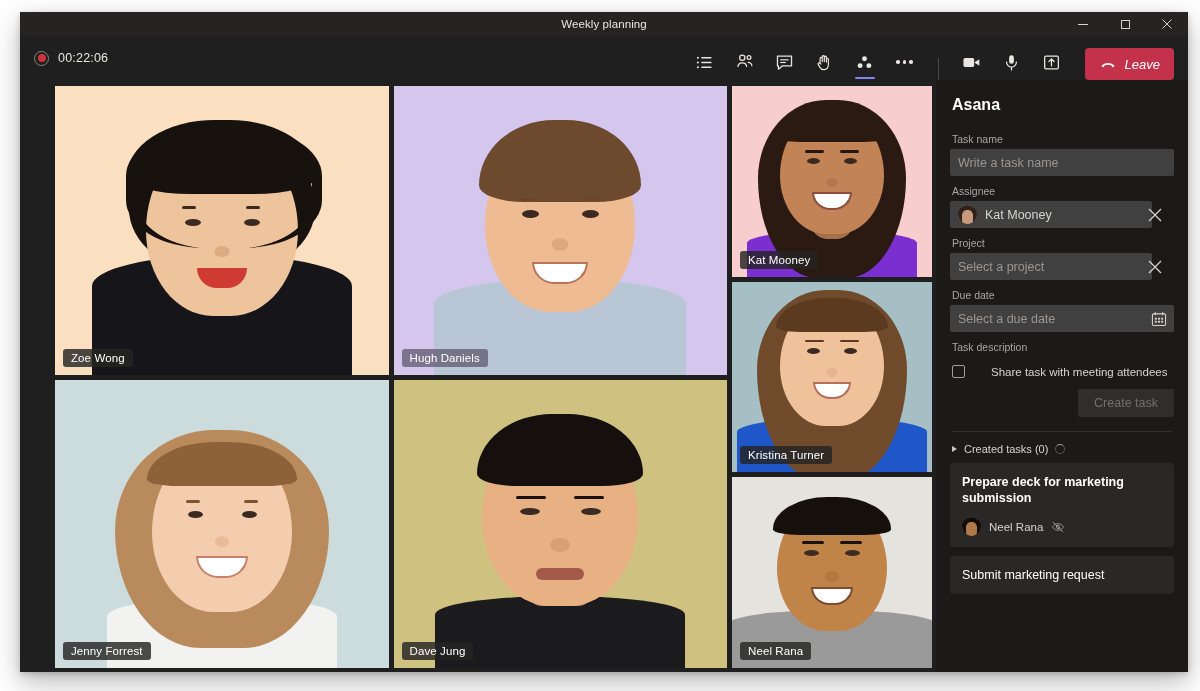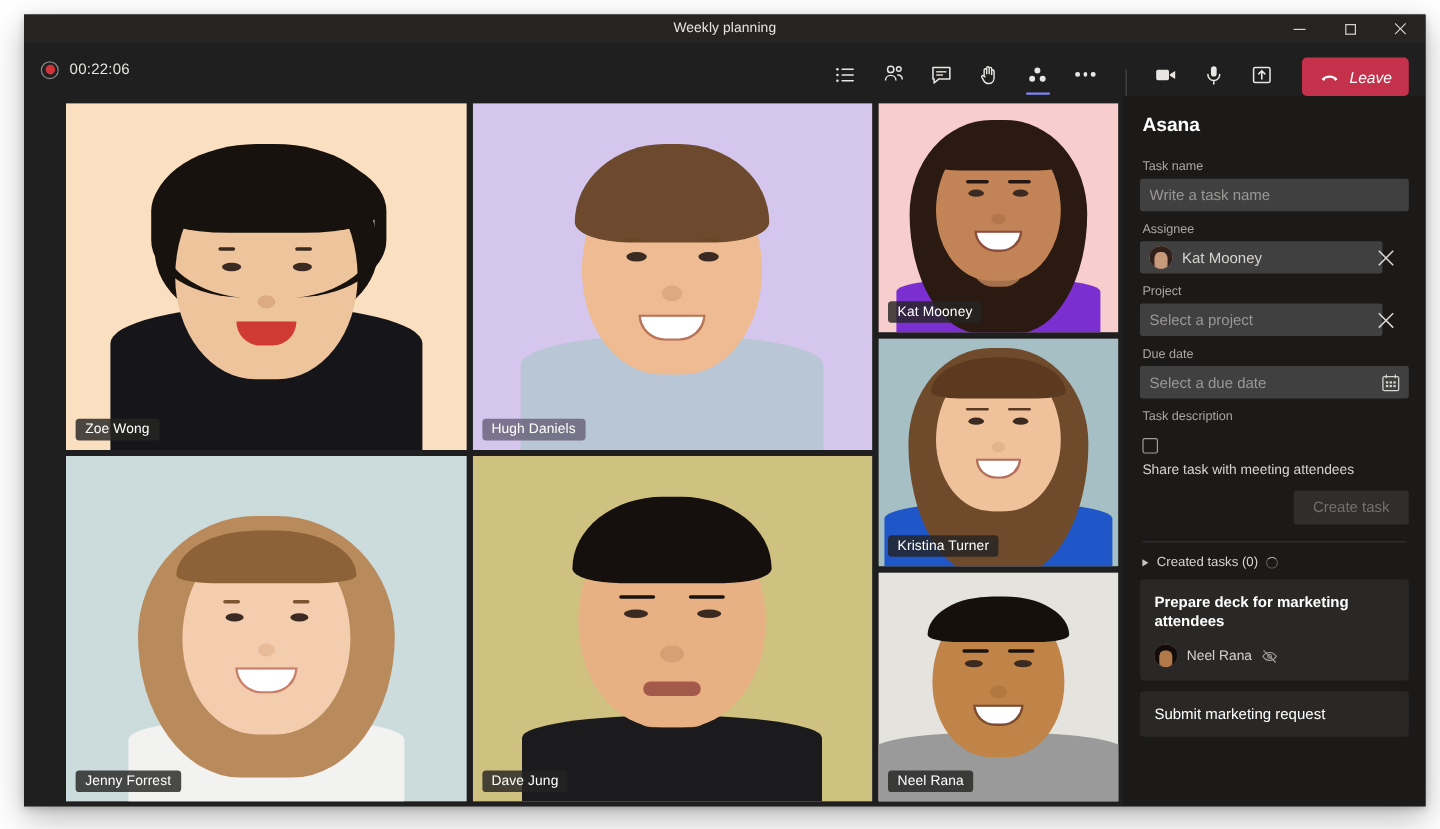--- a/index.html
+++ b/index.html
@@ -137,21 +137,21 @@
     overflow:hidden;position:relative;flex:0 0 19px;
     background:#b08b72;
   }
   .av-hair{position:absolute;left:0;right:0;top:0;height:9px;background:#30211a;border-radius:50% 50% 0 0;}
   .av-face{position:absolute;left:4px;right:4px;top:5px;bottom:0;background:#c89a7c;border-radius:40% 40% 45% 45%;}
   .av-side{position:absolute;top:3px;bottom:0;width:4px;background:#30211a;}
   .ta{
     background:#292827;border-radius:2px;height:64px;
     padding:7px 8px;font-size:12.5px;color:#9a9795;box-sizing:border-box;
   }
-  .cbrow{display:flex;gap:8px;margin:12px 0 0 2px;flex-direction:column;}
+  .cbrow{display:flex;align-items:center;gap:26px;margin:12px 0 0 2px;}
   .cb{width:13px;height:13px;border:1.3px solid #a19f9d;border-radius:2px;box-sizing:border-box;}
   .cbtxt{font-size:11.5px;color:#d6d4d1;}
   .createrow{display:flex;justify-content:flex-end;margin-top:11px;}
   .createbtn{
     background:#2f2e2d;color:#72706e;font-size:12.5px;
     padding:7px 16px;border-radius:2px;
   }
   .divider{height:1px;background:#323130;margin:14px 2px 0 2px;}
   .ctrow{display:flex;align-items:center;gap:7px;margin:11px 0 8px 2px;}
   .tri{
@@ -514,21 +514,21 @@
 
         <div class="divider"></div>
 
         <div class="ctrow">
           <div class="tri"></div>
           <div class="cttxt">Created tasks (0)</div>
           <div class="spin"></div>
         </div>
 
         <div class="task">
-          <div class="task-title">Prepare deck for marketing attendees</div>
+          <div class="task-title">Prepare deck for marketing submission</div>
           <div class="task-meta">
             <div class="task-av">
               <div class="av-hair" style="background:#120d0a;"></div>
               <div class="av-face" style="background:#b1794a;"></div>
               <div class="av-side" style="left:0;background:#120d0a;"></div>
               <div class="av-side" style="right:0;background:#120d0a;"></div>
             </div>
             <div class="task-name">Neel Rana</div>
             <div class="eyeoff">
               <svg width="14" height="14" viewBox="0 0 16 16">

